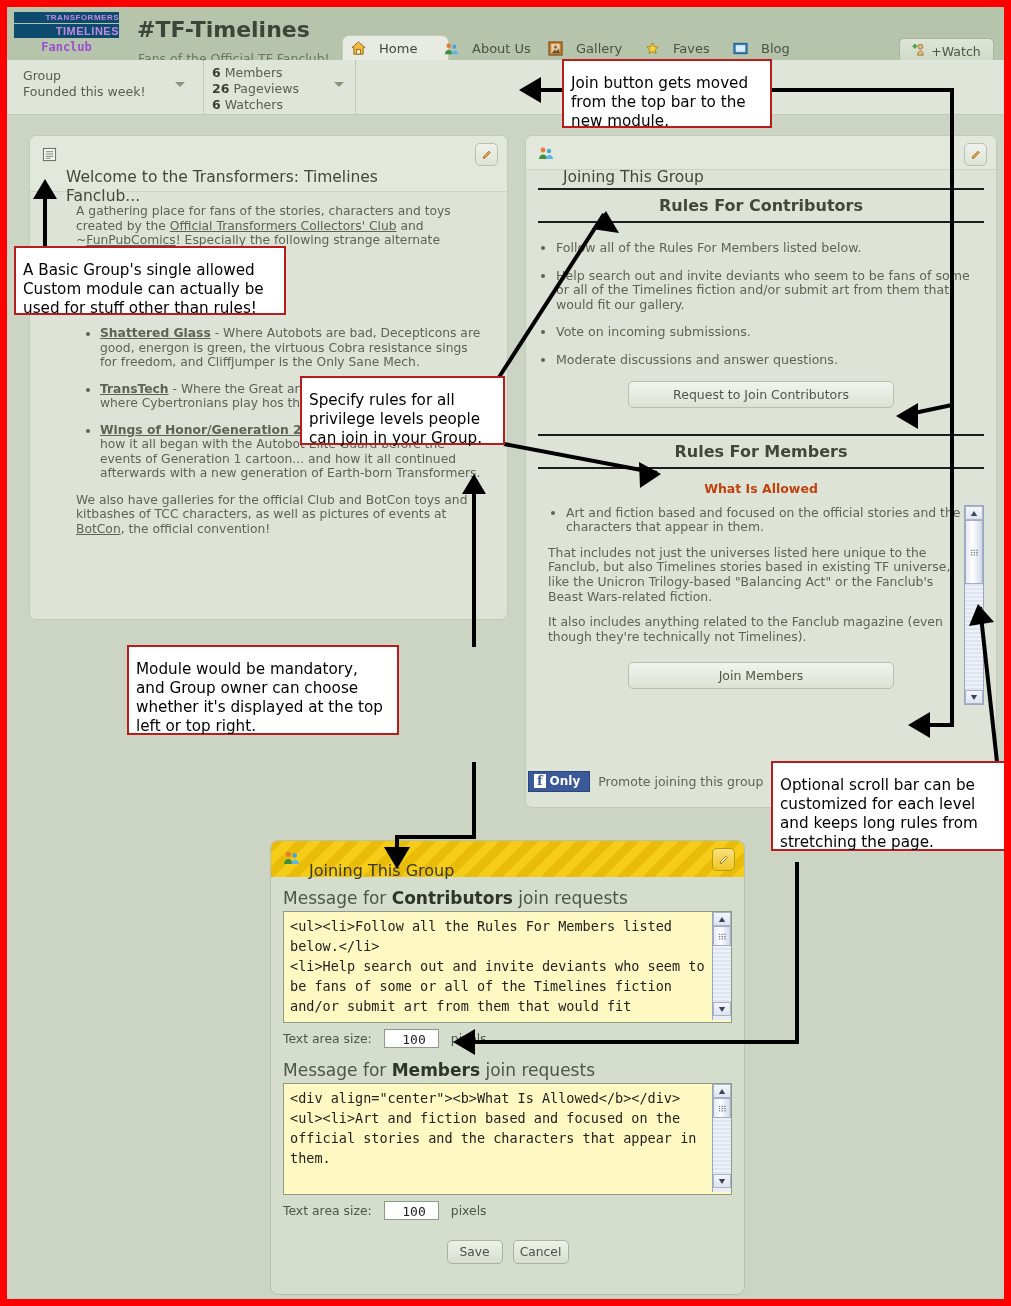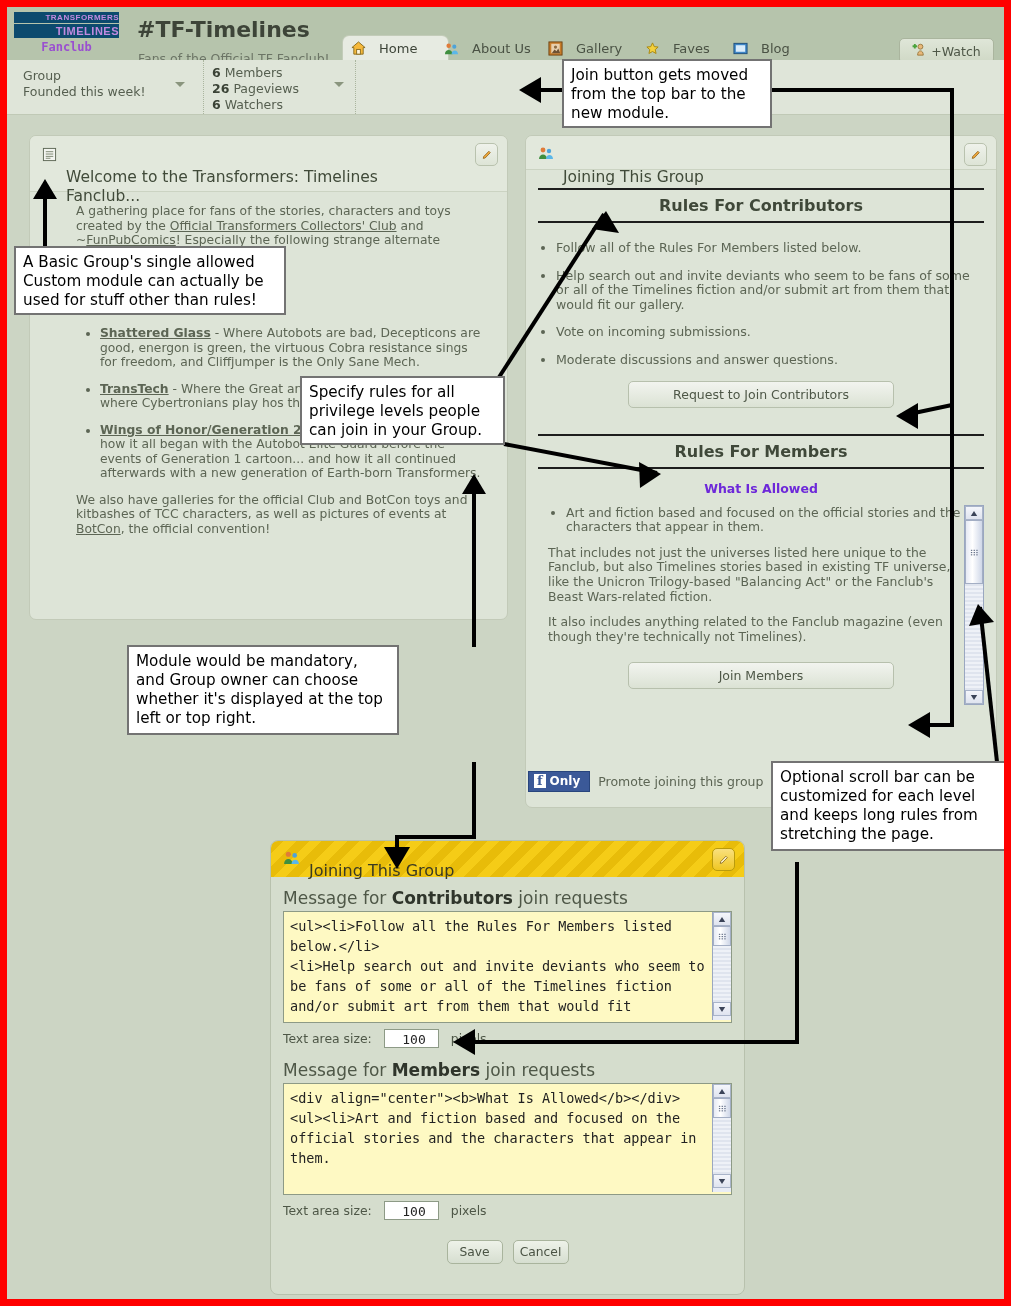--- a/index.html
+++ b/index.html
@@ -86,21 +86,21 @@
     text-align:center;font-size:16px;font-weight:bold;color:#3f4839;
     border-top:2px solid #1d1d1d;border-bottom:2px solid #1d1d1d;padding:6px 0;margin:18px 12px 0 12px;
   }
   .ruleslist{margin:18px 22px 0 30px;padding:0;list-style:disc;}
   .ruleslist li{font-size:12.6px;color:#5c6554;line-height:14.6px;margin-bottom:13px;}
   .joinbtn{
     margin:8px auto 0 auto;width:264px;height:25px;
     background:linear-gradient(#f2f4ef,#dbe2d4);border:1px solid #b7c0ad;border-radius:5px;
     display:flex;align-items:center;justify-content:center;font-size:12.5px;color:#4e5747;
   }
-  .whatallowed{text-align:center;font-weight:bold;font-size:12.5px;color:#6d28d9;margin-top:12px;}
+  .whatallowed{text-align:center;font-weight:bold;font-size:12.5px;color:#c2410c;margin-top:12px;}
   .memberscroll{position:relative;margin:10px 34px 0 22px;}
   .memberscroll p{font-size:12.4px;color:#5c6554;line-height:14.6px;margin:0 0 11px 0;}
   .memberscroll ul{margin:0 0 11px 0;padding-left:18px;}
   .memberscroll li{font-size:12.4px;color:#5c6554;line-height:14.6px;}
   
   .vscroll{position:absolute;width:18px;border:1px solid #9aa7c0;background:#e8ecf5;}
   .vsbtn{height:14px;background:linear-gradient(#f4f6fb,#dfe4ef);border:1px solid #a9b4c9;
     box-sizing:border-box;display:flex;align-items:center;justify-content:center;}
   .vsthumb{background:linear-gradient(90deg,#e6eaf4,#ffffff 40%,#cfd7e8);border:1px solid #a3aec4;
     display:flex;align-items:center;justify-content:center;}
@@ -125,23 +125,23 @@
     height:102px;overflow:hidden;box-sizing:border-box;margin-right:19px;}
   .sizeRow{display:flex;align-items:center;gap:12px;margin:6px 0 12px 12px;font-size:12.4px;color:#4e5747;}
   .sizeBox{width:55px;height:19px;background:#fff;border:1px solid #8d9a86;
     font-size:13px;font-family:"DejaVu Sans Mono","Liberation Mono",monospace;color:#222;
     text-align:right;padding-right:12px;line-height:19px;box-sizing:border-box;}
   #dlgBtns{position:absolute;left:0;bottom:30px;width:100%;display:flex;justify-content:center;gap:10px;}
   .dlgBtn{width:54px;height:22px;background:linear-gradient(#eef2e9,#d6ded0);
     border:1px solid #a9b49d;border-radius:5px;display:flex;align-items:center;justify-content:center;
     font-size:12.3px;color:#4a5344;}
   
-  .callout{position:absolute;background:#fff;border:2px solid #737373;
+  .callout{position:absolute;background:#fff;border:2px solid #b91c1c;
     font-family:"DejaVu Sans","Liberation Sans",sans-serif;font-size:15.2px;color:#000;
-    line-height:19px;padding:5px 7px;box-sizing:border-box;z-index:40;}
+    line-height:19px;padding:13px 7px;box-sizing:border-box;z-index:40;}
   #svgOverlay{position:absolute;left:0;top:0;width:997px;height:1292px;z-index:30;pointer-events:none;}
 </style>
 </head>
 <body>
 
 <div id="page">
 
   <div id="siteheader">
     <div id="logo">
       <span class="logoline1">TRANSFORMERS</span>

